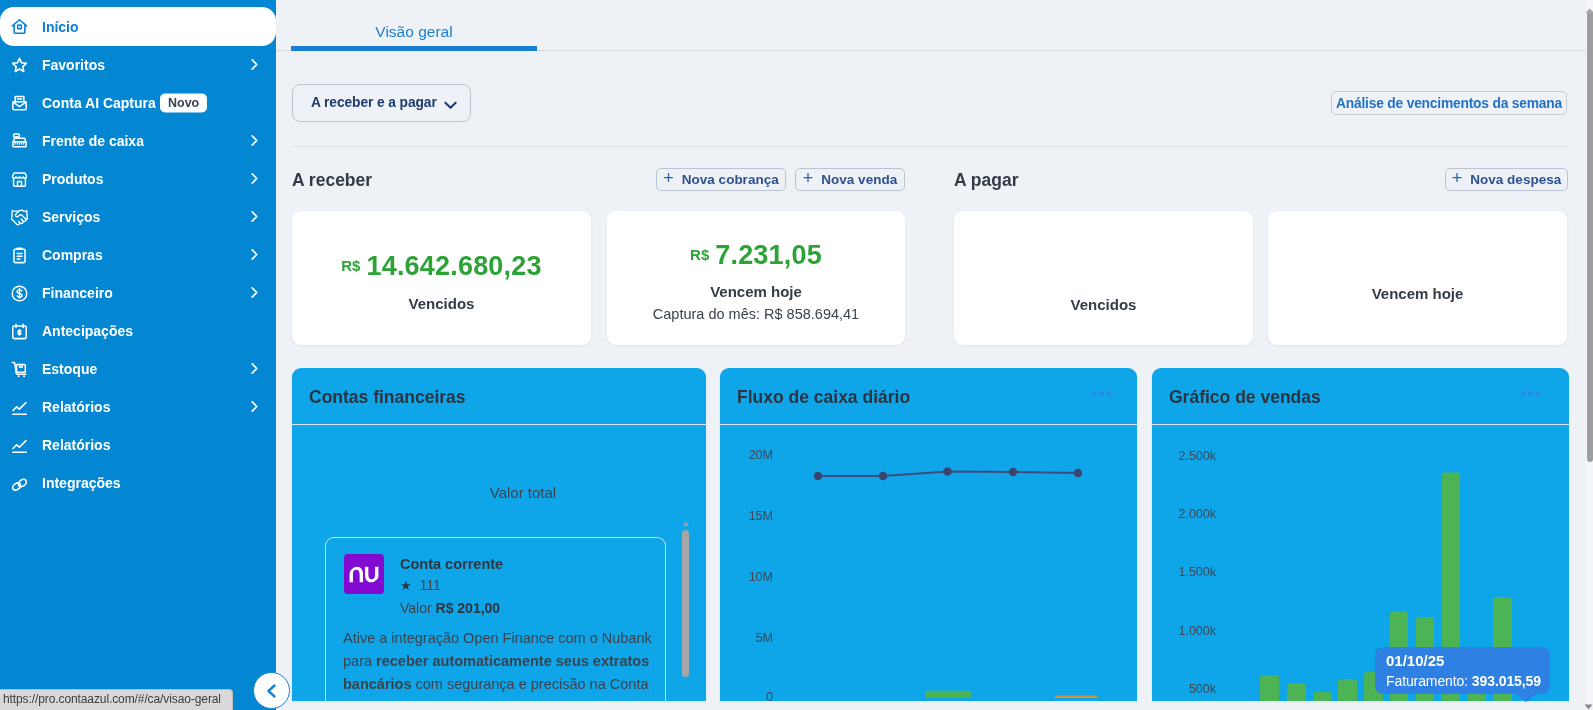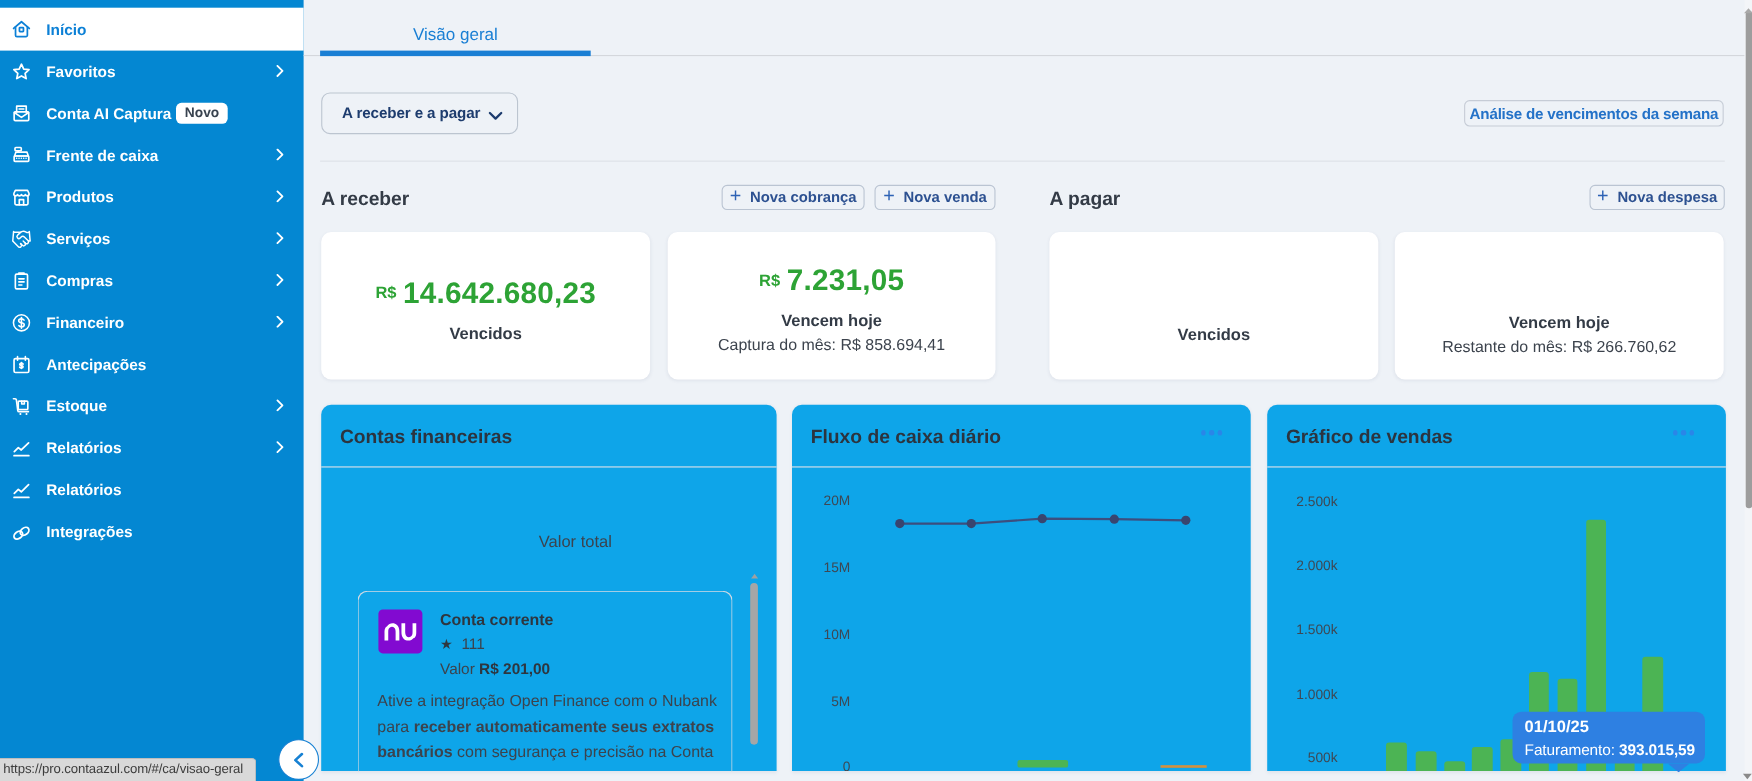--- a/index.html
+++ b/index.html
@@ -49,21 +49,21 @@
   .phead { position:absolute; left:0; top:0; right:0; height:57px; border-bottom:1px solid #dfe3e9; }
   .phead .t { position:absolute; left:17px; top:19px; color:#2c343f; font-size:17.5px; font-weight:bold; }
   .dots { position:absolute; top:23px; display:flex; gap:3px; }
   .dots i { width:4.5px; height:4.5px; border-radius:50%; background:#2a86e8; }
 </style>
 </head>
 <body>
 
 <div id="sidebar"></div>
 
-<div class="srow sel" style="top:7px;">
+<div class="srow sel" style="top:7px;border-radius:14px;">
   <span class="ic">
       <svg class="wic" width="19" height="19" viewBox="0 0 24 24" fill="none" stroke="#0c80d6" stroke-width="2" stroke-linecap="round" stroke-linejoin="round">
         <path d="M3 11.2 12 3.5l9 7.7"></path>
         <path d="M5.2 9.5V19a1.6 1.6 0 0 0 1.6 1.6h10.4A1.6 1.6 0 0 0 18.8 19V9.5"></path>
         <rect x="9.7" y="10.2" width="4.6" height="4.6" rx="0.6"></rect>
       </svg>
     </span>
   <span class="lbl">Início</span>
 </div>
 
@@ -251,21 +251,20 @@
 <div class="card" style="left:607px; width:298px;">
   <div class="money" style="margin-top:29px;"><span class="rs">R$</span><span class="val">7.231,05</span></div>
   <div class="cap" style="margin-top:12px;">Vencem hoje</div>
   <div class="sub">Captura do mês: R$ 858.694,41</div>
 </div>
 <div class="card" style="left:954px; width:299px;">
   <div class="cap" style="margin-top:85px;">Vencidos</div>
 </div>
 <div class="card" style="left:1268px; width:299px;">
   <div class="cap" style="margin-top:74px;">Vencem hoje</div>
-  <div class="sub">Restante do mês: R$ 266.760,62</div>
 </div>
 
 <div class="panel" id="p1" style="left:292px; width:414px;">
   <div class="phead">
       <div class="t">Contas financeiras</div>
     </div>
   <div style="position:absolute; left:0; right:0; top:116px; text-align:center; color:#3c434d; font-size:15px;padding-left:48px;">Valor total</div>
   <div style="position:absolute; left:33px; top:169px; width:341px; height:165px; border:1px solid #d5dbe3; border-radius:9px 9px 0 0; border-bottom:none; overflow:hidden;">
     <div style="position:absolute; left:18px; top:16px; width:40px; height:40px; background:#820ad1; border-radius:4px; display:flex; align-items:center; justify-content:center;">
       <svg width="30" height="17" viewBox="0 0 28 16" fill="#fff">

